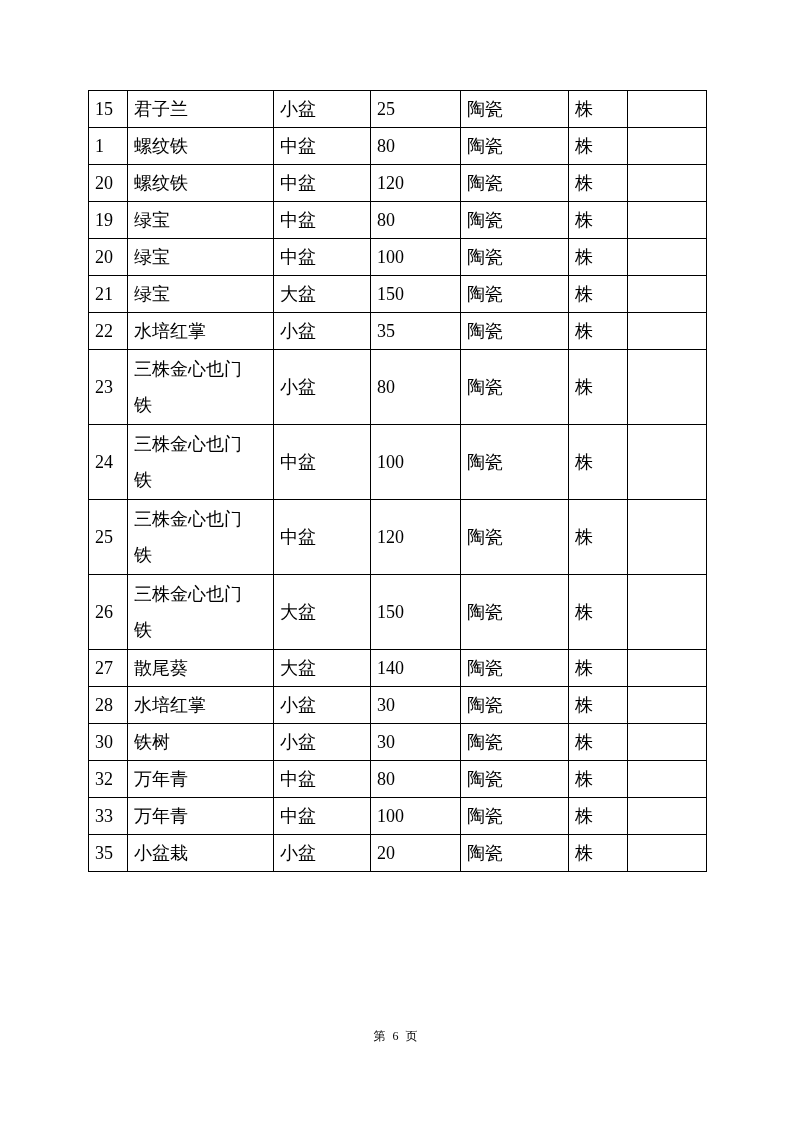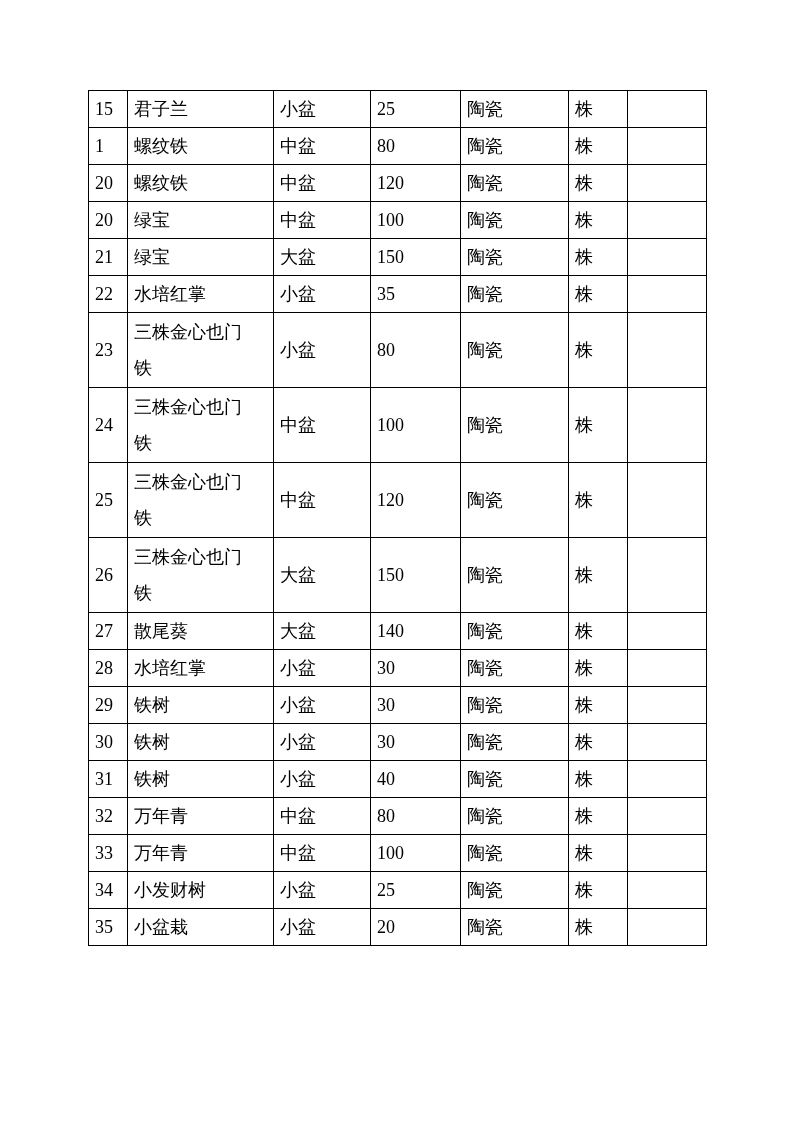--- a/index.html
+++ b/index.html
@@ -100,20 +100,31 @@
           <td>
             <div class="name-wrap">螺纹铁</div>
           </td>
           <td>中盆</td>
           <td>120</td>
           <td>陶瓷</td>
           <td>株</td>
           <td></td>
         </tr>
         <tr class="row-single">
+          <td>19</td>
+          <td>
+            <div class="name-wrap">绿宝</div>
+          </td>
+          <td>中盆</td>
+          <td>80</td>
+          <td>陶瓷</td>
+          <td>株</td>
+          <td></td>
+        </tr>
+        <tr class="row-single">
           <td>20</td>
           <td>
             <div class="name-wrap">绿宝</div>
           </td>
           <td>中盆</td>
           <td>100</td>
           <td>陶瓷</td>
           <td>株</td>
           <td></td>
         </tr>
@@ -199,93 +210,61 @@
           <td>
             <div class="name-wrap">水培红掌</div>
           </td>
           <td>小盆</td>
           <td>30</td>
           <td>陶瓷</td>
           <td>株</td>
           <td></td>
         </tr>
         <tr class="row-single">
-          <td>29</td>
+          <td>30</td>
           <td>
             <div class="name-wrap">铁树</div>
           </td>
           <td>小盆</td>
           <td>30</td>
           <td>陶瓷</td>
           <td>株</td>
           <td></td>
         </tr>
         <tr class="row-single">
-          <td>30</td>
-          <td>
-            <div class="name-wrap">铁树</div>
-          </td>
-          <td>小盆</td>
-          <td>30</td>
-          <td>陶瓷</td>
-          <td>株</td>
-          <td></td>
-        </tr>
-        <tr class="row-single">
-          <td>31</td>
-          <td>
-            <div class="name-wrap">铁树</div>
-          </td>
-          <td>小盆</td>
-          <td>40</td>
-          <td>陶瓷</td>
-          <td>株</td>
-          <td></td>
-        </tr>
-        <tr class="row-single">
           <td>32</td>
           <td>
             <div class="name-wrap">万年青</div>
           </td>
           <td>中盆</td>
           <td>80</td>
           <td>陶瓷</td>
           <td>株</td>
           <td></td>
         </tr>
         <tr class="row-single">
           <td>33</td>
           <td>
             <div class="name-wrap">万年青</div>
           </td>
           <td>中盆</td>
           <td>100</td>
-          <td>陶瓷</td>
-          <td>株</td>
-          <td></td>
-        </tr>
-        <tr class="row-single">
-          <td>34</td>
-          <td>
-            <div class="name-wrap">小发财树</div>
-          </td>
-          <td>小盆</td>
-          <td>25</td>
           <td>陶瓷</td>
           <td>株</td>
           <td></td>
         </tr>
         <tr class="row-single">
           <td>35</td>
           <td>
             <div class="name-wrap">小盆栽</div>
           </td>
           <td>小盆</td>
           <td>20</td>
           <td>陶瓷</td>
           <td>株</td>
           <td></td>
         </tr>
       </tbody>
   </table>
 
+  <div class="page-footer">第 6 页</div>
 
 </div>
 
 </body></html>

